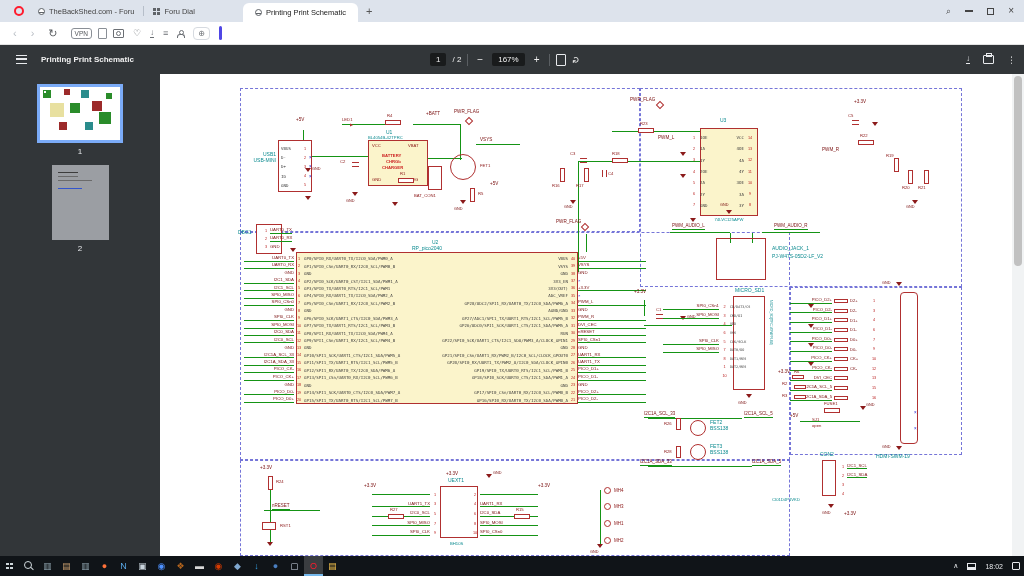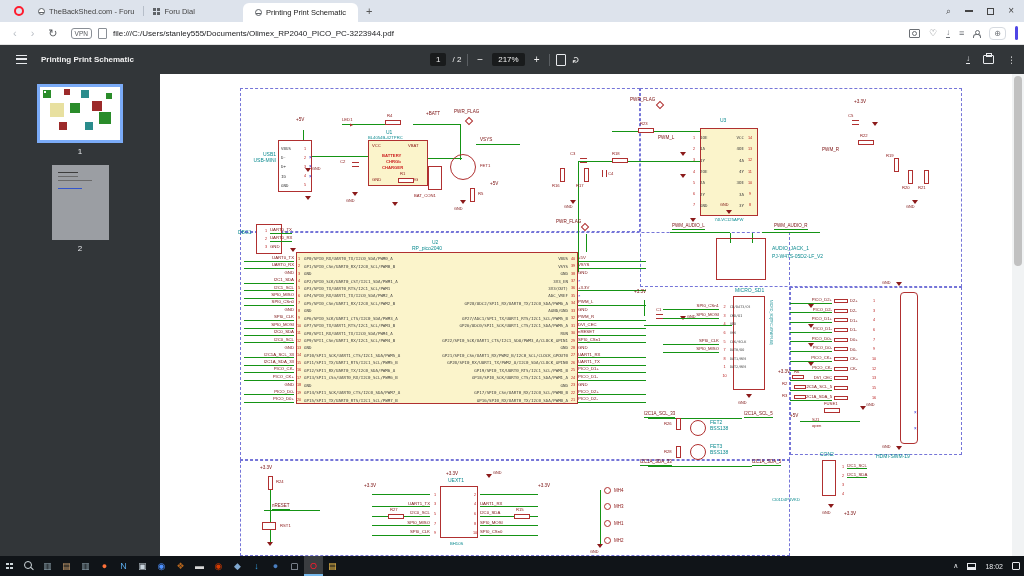--- a/index.html
+++ b/index.html
@@ -176,41 +176,40 @@
       <span class="closex">×</span>
     </div>
   </div>
 
   <div class="addressbar">
     <span class="nav">‹</span>
     <span class="nav">›</span>
     <span class="nav on">↻</span>
     <span class="vpn">VPN</span>
     <span class="docic"></span>
-    <span class="url">file:///C:/Users/stanley555/Documents/Olimex_RP2040_PICO_PC-3223944.pdf</span>
     <div class="abaric">
       <span class="cam"></span>
       <span class="heart">♡</span>
       <span class="dl">↓</span>
       <span class="lines">≡</span>
       <span class="person"></span>
       <span class="easy">⊕</span>
     </div>
     <div class="bluebar"></div>
   </div>
 
   <div class="pdfbar">
     <div class="hamb"></div>
     <span class="pdftitle">Printing Print Schematic</span>
     <div class="pdfcenter">
       <span class="pagebox">1</span>
       <span>/ 2</span>
       <span class="tooldiv"></span>
       <span class="zoombtn">−</span>
-      <span class="pagebox">217%</span>
+      <span class="pagebox">167%</span>
       <span class="zoombtn">+</span>
       <span class="tooldiv"></span>
       <span class="fitic"></span>
       <span class="rot">↻</span>
     </div>
     <div class="pdfright">
       <span class="dl2">↓</span>
       <span class="printer"></span>
       <span class="kebab">⋮</span>
     </div>

